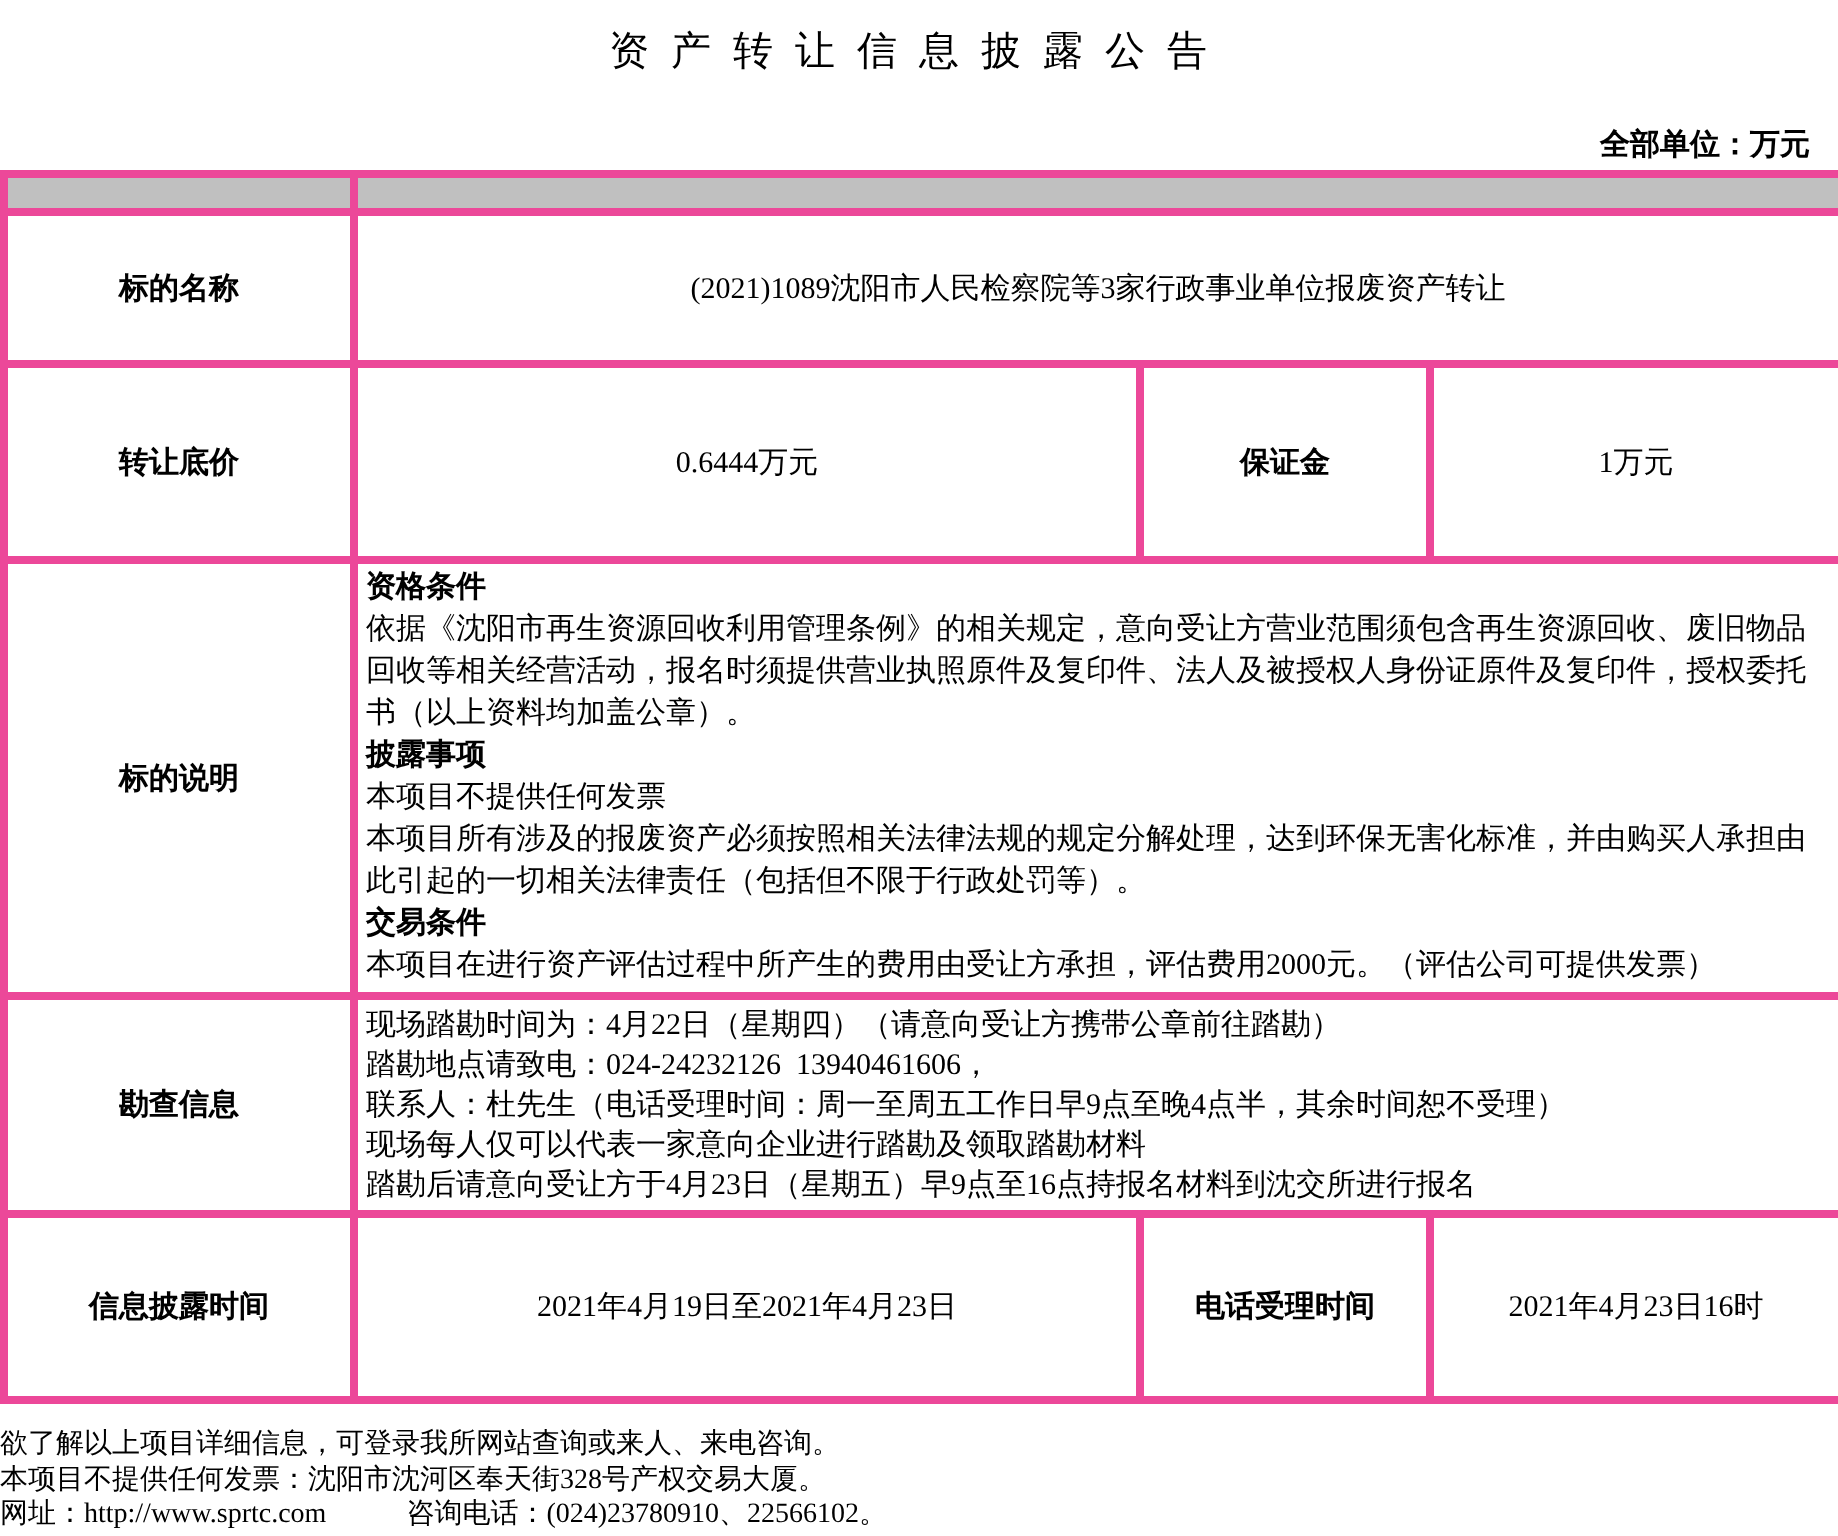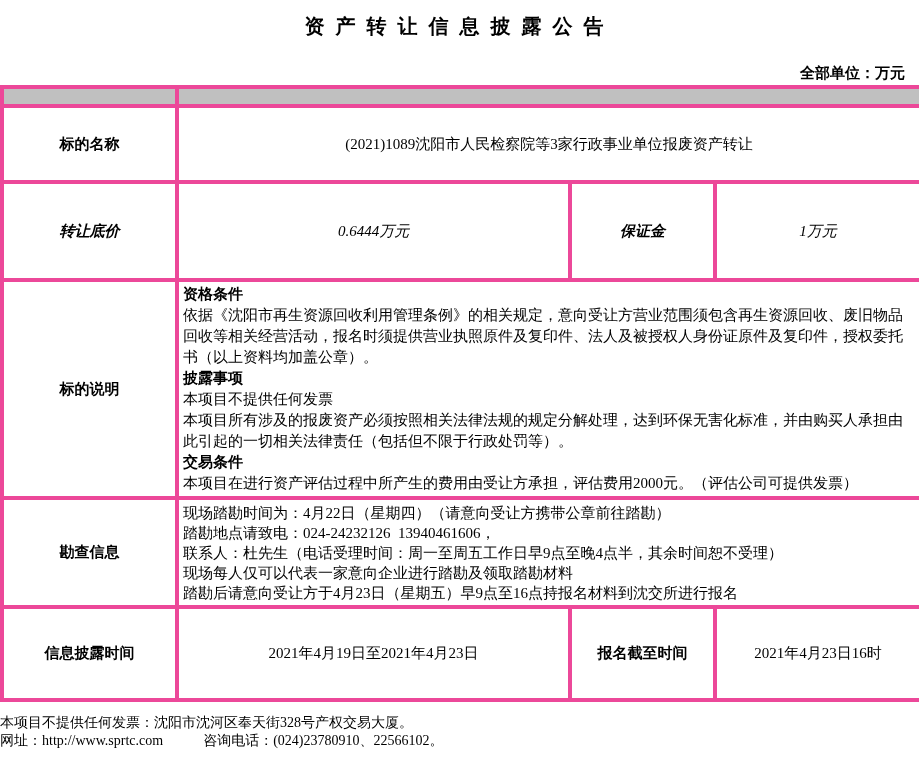--- a/index.html
+++ b/index.html
@@ -8,21 +8,21 @@
     background: #ffffff;
     color: #000000;
     font-family: "Liberation Serif", "DejaVu Serif", serif;
     overflow: hidden;
   }
   .doc-title {
     margin-top: 12px;
     text-align: center;
     font-size: 20px;
     line-height: 28px;
-    font-weight: bold;
+    font-weight: normal;
     letter-spacing: 0.55em;
   }
   .unit-note {
     margin-top: 24px;
     margin-bottom: 3px;
     padding-right: 14px;
     text-align: right;
     font-size: 15px;
     line-height: 18px;
     font-weight: bold;
@@ -42,21 +42,21 @@
   td.label-cell {
     text-align: center;
     font-weight: bold;
     font-size: 15px;
   }
   td.value-cell {
     text-align: center;
     font-size: 16px;
   }
   tr.row-name td { height: 76px; }
-  tr.row-price td { height: 98px; font-style: italic; }
+  tr.row-price td { height: 98px; }
   tr.row-desc td { height: 218px; }
   tr.row-survey td { height: 109px; }
   tr.row-disclosure td { height: 93px; border-radius: 12px; }
   td.text-cell {
     padding: 2px 6px 2px 4px;
     text-align: left;
     vertical-align: middle;
     font-size: 15px;
   }
   .sec-h { font-weight: bold; line-height: 21px; }
@@ -116,24 +116,25 @@
           <div class="survey-line">现场踏勘时间为：4月22日（星期四）（请意向受让方携带公章前往踏勘）</div>
           <div class="survey-line">踏勘地点请致电：024-24232126&nbsp;&nbsp;13940461606，</div>
           <div class="survey-line">联系人：杜先生（电话受理时间：周一至周五工作日早9点至晚4点半，其余时间恕不受理）</div>
           <div class="survey-line">现场每人仅可以代表一家意向企业进行踏勘及领取踏勘材料</div>
           <div class="survey-line">踏勘后请意向受让方于4月23日（星期五）早9点至16点持报名材料到沈交所进行报名</div>
         </td>
     </tr>
     <tr class="row-disclosure">
       <td class="label-cell">信息披露时间</td>
       <td class="value-cell">2021年4月19日至2021年4月23日</td>
-      <td class="label-cell">报名截至时间</td>
+      <td class="label-cell">电话受理时间</td>
       <td class="value-cell">2021年4月23日16时</td>
     </tr>
   </tbody>
 </table>
 
 <div class="footer">
+  <div>欲了解以上项目详细信息，可登录我所网站查询或来人、来电咨询。</div>
   <div>本项目不提供任何发票：沈阳市沈河区奉天街328号产权交易大厦。</div>
   <div class="footer-line3">
     <span class="url">网址：http://www.sprtc.com</span><span>咨询电话：(024)23780910、22566102。</span>
   </div>
 </div>
 
 </body></html>

